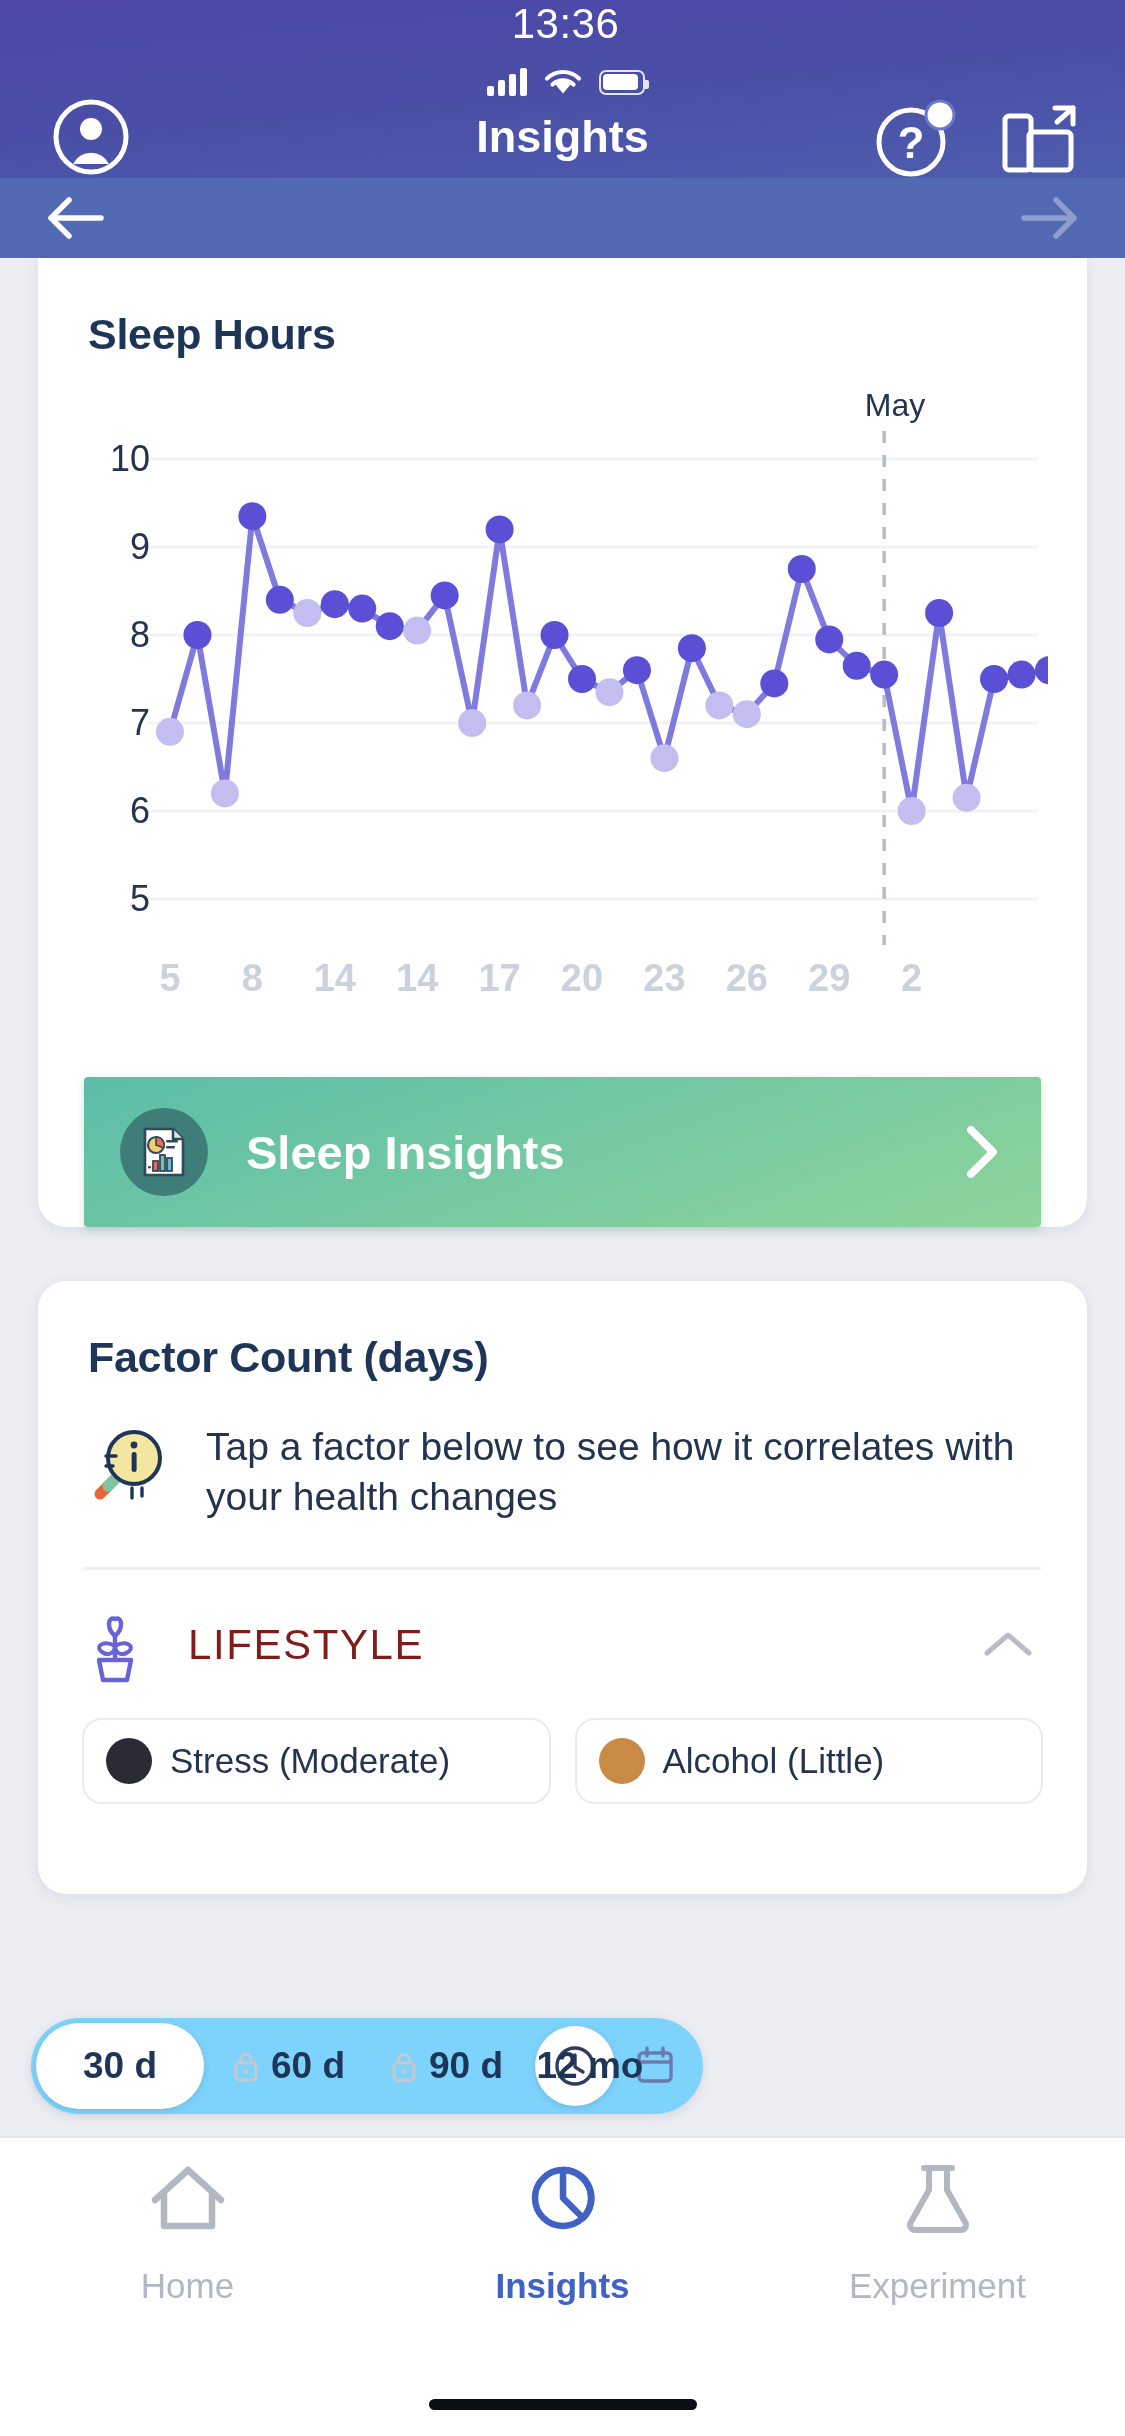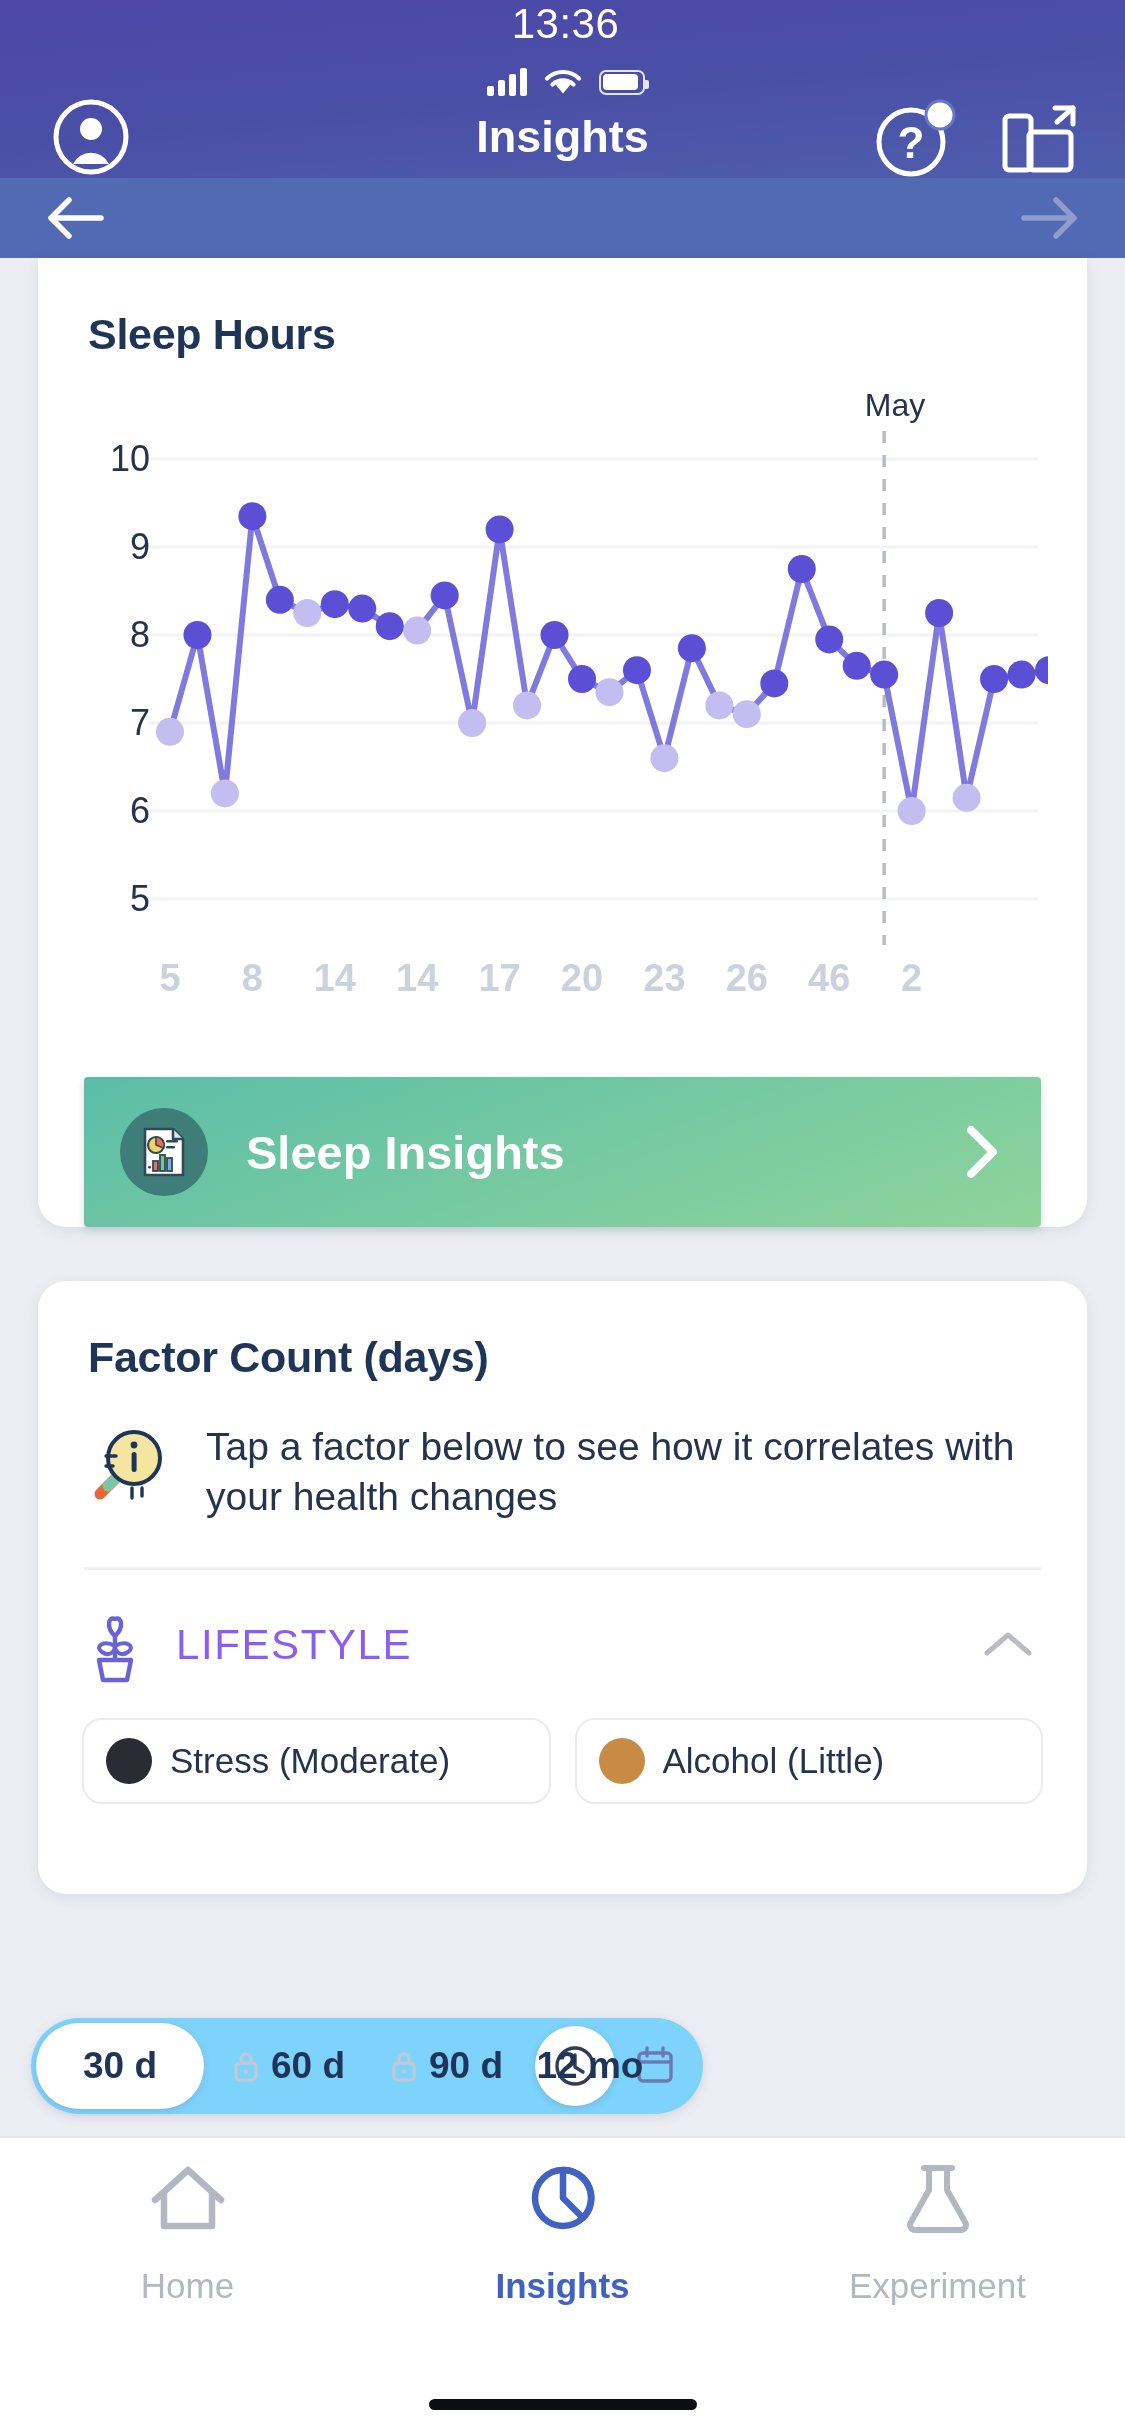--- a/index.html
+++ b/index.html
@@ -98,21 +98,21 @@
     width:88px;height:88px;border-radius:50%;background:#3e7d78;
     display:flex;align-items:center;justify-content:center;flex:0 0 auto;
   }
   .green-btn-label { color:#fff; font-size:47px; font-weight:bold; margin-left:38px; flex:1; }
 
   
   .info-row { display:flex; align-items:flex-start; padding:34px 50px 0 44px; gap:28px; }
   .info-text { font-size:39px; line-height:1.27; color:#24334e; padding-top:6px; }
   .divider { height:3px; background:#eff0f4; margin:46px 46px 0; }
   .cat-row { display:flex; align-items:center; padding:36px 50px 0 44px; gap:28px; }
-  .cat-label { font-size:42px; color:#8b5cf6; letter-spacing:1.6px; flex:1; }
+  .cat-label { font-size:42px; color:#7f1d1d; letter-spacing:1.6px; flex:1;margin-left:12px; }
 
   .chips { display:flex; gap:24px; padding:34px 44px 0; }
   .chip {
     flex:1; height:86px; border-radius:20px; background:#fff;
     border:2.5px solid #e9ebf1; display:flex; align-items:center;
     padding:0 22px; gap:18px; overflow:hidden;
   }
   .chip-dot { width:46px;height:46px;border-radius:50%;flex:0 0 auto; }
   .chip-label { font-size:35px; color:#24334e; white-space:nowrap; }
 
@@ -282,21 +282,21 @@
         </div>
       <div id="xlabels">
           <div class="xlab" style="left: 131.975px; top: 598px;">5</div>
           <div class="xlab" style="left: 214.383px; top: 598px;">8</div>
           <div class="xlab" style="left: 296.79px; top: 598px;">14</div>
           <div class="xlab" style="left: 379.198px; top: 598px;">14</div>
           <div class="xlab" style="left: 461.605px; top: 598px;">17</div>
           <div class="xlab" style="left: 544.012px; top: 598px;">20</div>
           <div class="xlab" style="left: 626.42px; top: 598px;">23</div>
           <div class="xlab" style="left: 708.827px; top: 598px;">26</div>
-          <div class="xlab" style="left: 791.235px; top: 598px;">46</div>
+          <div class="xlab" style="left: 791.235px; top: 598px;">29</div>
           <div class="xlab" style="left: 873.642px; top: 598px;">2</div>
         </div>
       <div id="annots">
           <div class="month-lab" style="left: 857px; top: 28px;">May</div>
         </div>
     </div>
 
     <div class="green-btn">
       <div class="green-btn-icon">
         <svg width="58" height="58" viewBox="0 0 58 58">

